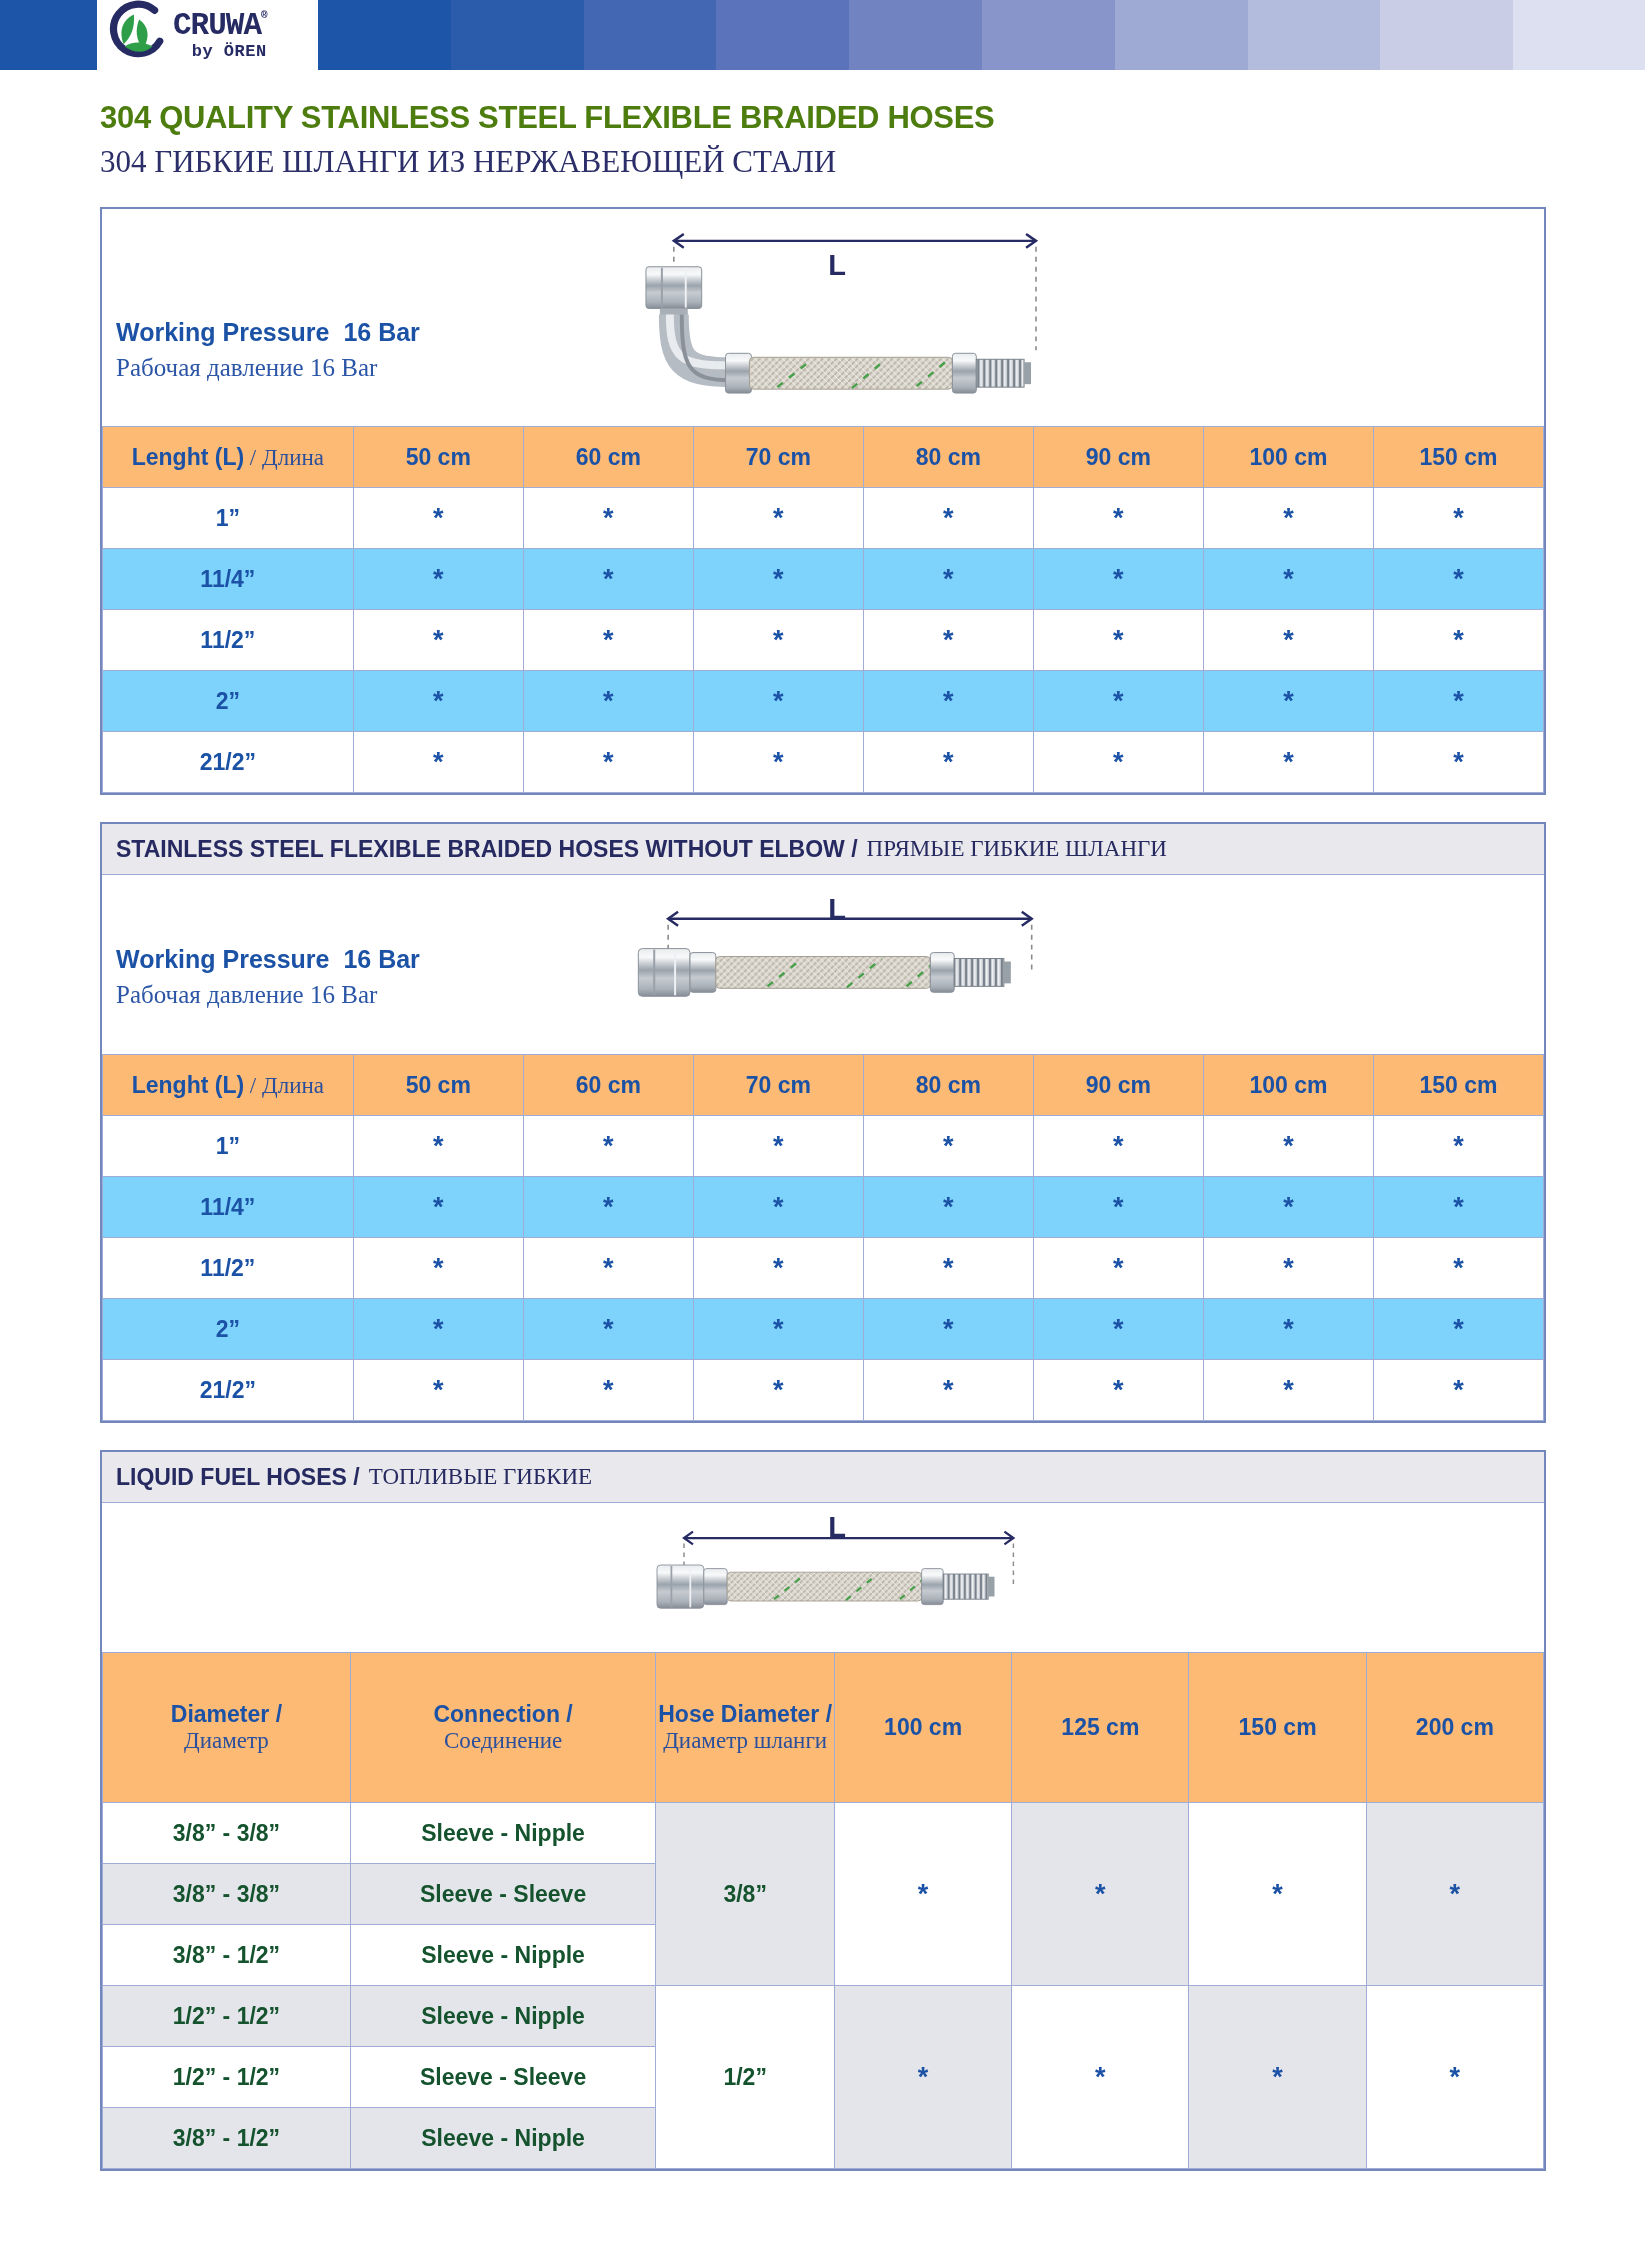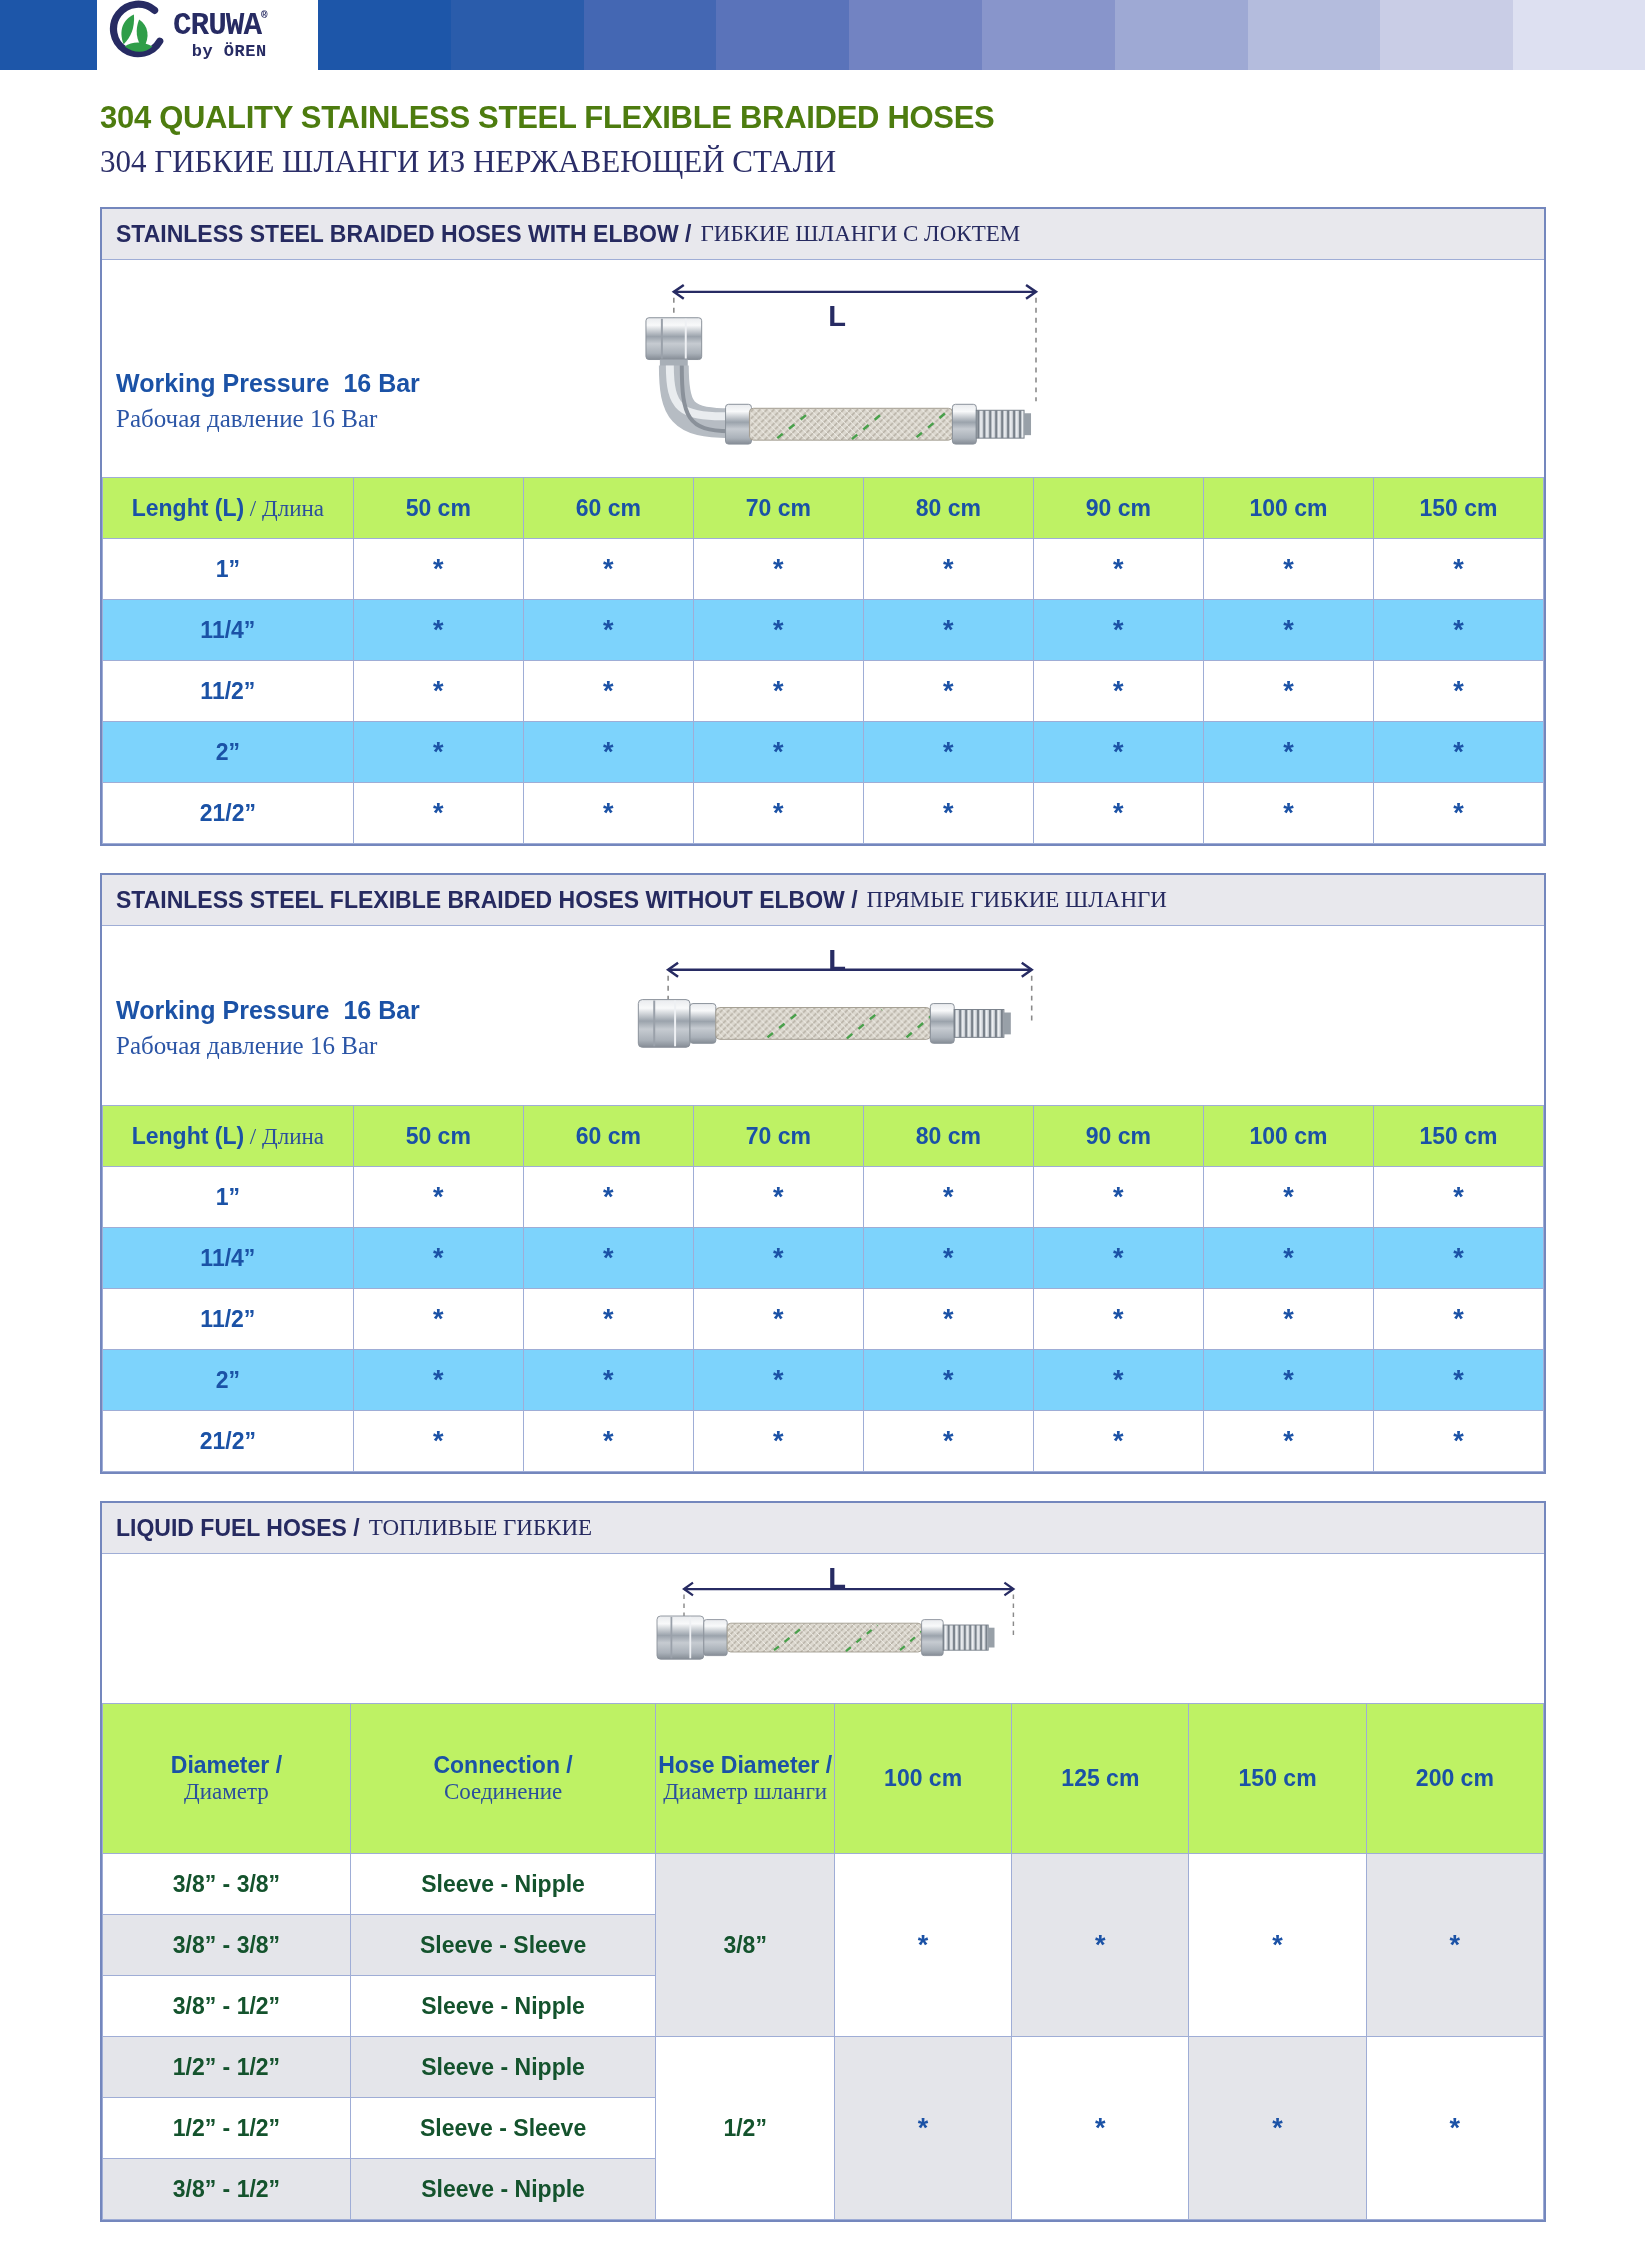--- a/index.html
+++ b/index.html
@@ -43,21 +43,21 @@
   .s3 .hose-fig{top:8px;}
   .hose-fig svg{display:block;}
   .dim-label{position:absolute;left:50%;transform:translateX(-50%);font-weight:800;font-size:29px;color:#272b63;}
   .hose-fig.elbow .dim-label{top:34px;}
   .hose-fig.straight .dim-label{top:4px;}
   .hose-fig.fuel .dim-label{top:0px;}
 
   
   table{border-collapse:collapse;width:100%;table-layout:fixed;}
   th,td{border:1px solid #9fadd6;text-align:center;vertical-align:middle;padding:0;}
-  thead th{background:#bef264;}
+  thead th{background:#fdba74;}
   .size-table th,.size-table td{height:60px;}
   .fuel-table td{height:60px;}
   .fuel-table thead th{height:149px;}
   .en-h{font-weight:800;font-size:23px;color:#1b52a6;}
   .ru-h{font-family:"Liberation Serif",serif;font-size:23px;color:#2b4f9c;font-weight:400;}
   .row-label{font-weight:800;color:#1b52a6;font-size:23px;}
   tr.even-row td{background:#7dd3fc;}
   tr.odd-row td{background:#ffffff;}
   .star-cell{color:#1b52a6;font-weight:800;font-size:27px;line-height:1;}
   .fuel-table td.w{background:#ffffff;}
@@ -163,24 +163,20 @@
       <div class="brand"><span>CRUWA</span><sup>®</sup></div>
       <div class="brand-sub">by ÖREN</div>
     </span>
   </div>
 </div>
 
 <div class="page-title">304 QUALITY STAINLESS STEEL FLEXIBLE BRAIDED HOSES</div>
 <div class="page-subtitle">304 ГИБКИЕ ШЛАНГИ ИЗ НЕРЖАВЕЮЩЕЙ СТАЛИ</div>
 
 <div class="section s1">
-  <div class="band">
-    <span class="band-en">STAINLESS STEEL BRAIDED HOSES WITH ELBOW /</span>
-    <span class="band-ru">ГИБКИЕ ШЛАНГИ С ЛОКТЕМ</span>
-  </div>
   <div class="figrow">
     <div class="pressure">
       <div class="wp-en">Working Pressure  16 Bar</div>
       <div class="wp-ru">Рабочая давление 16 Bar</div>
     </div>
     <div class="hose-fig elbow">
       <svg width="438" height="199" viewBox="0 0 440 200">
           <use href="#sym-hose-elbow"></use>
         </svg>
       <span class="dim-label">L</span>

